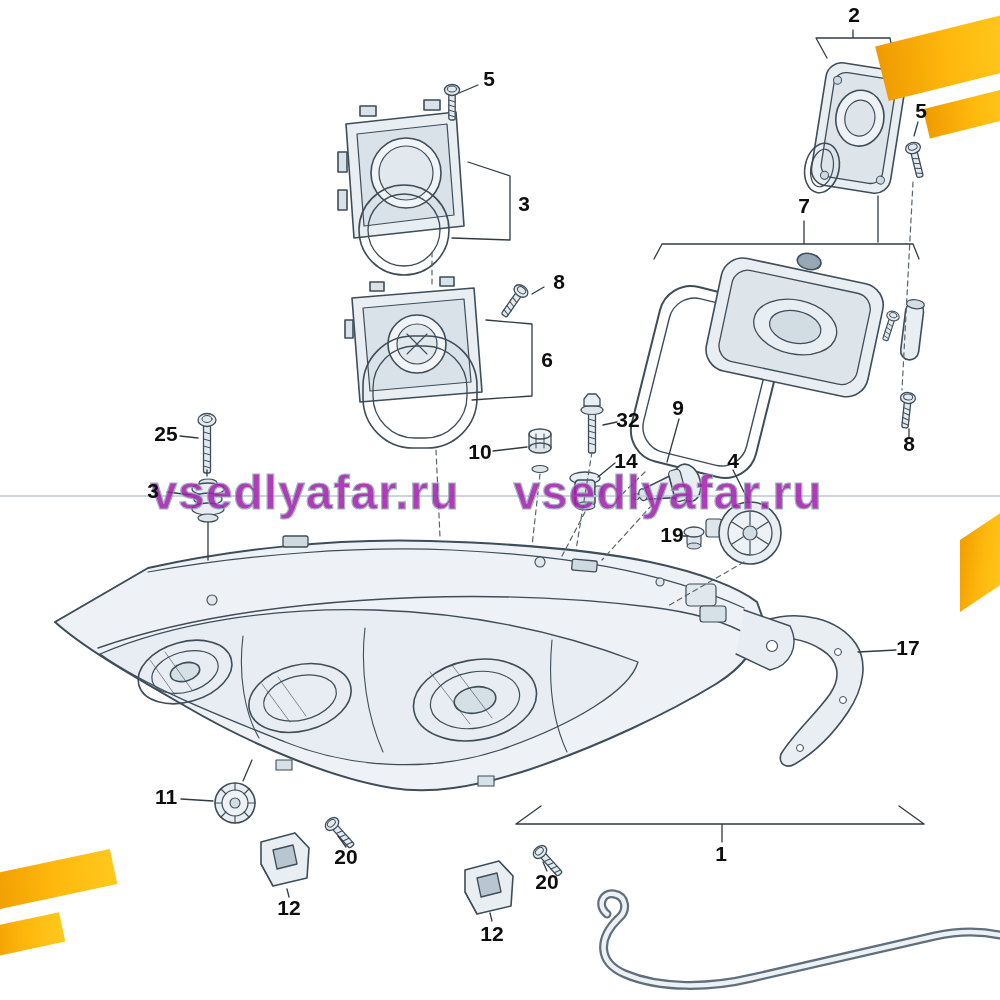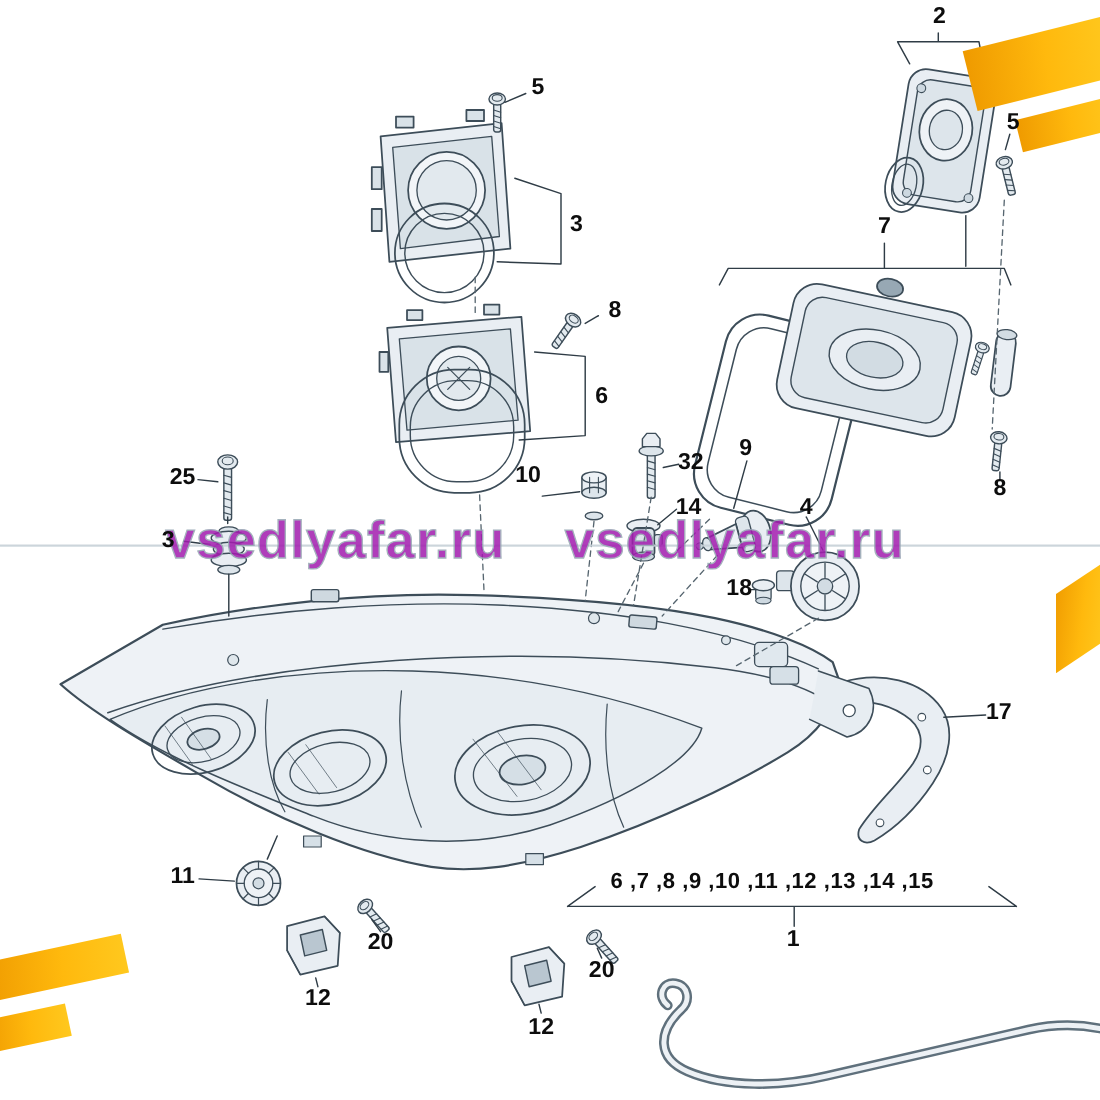--- a/index.html
+++ b/index.html
@@ -274,27 +274,26 @@
   <div class="callout" style="left:524px;top:204px">3</div>
   <div class="callout" style="left:559px;top:282px">8</div>
   <div class="callout" style="left:547px;top:360px">6</div>
   <div class="callout" style="left:854px;top:15px">2</div>
   <div class="callout" style="left:921px;top:111px">5</div>
   <div class="callout" style="left:804px;top:206px">7</div>
   <div class="callout" style="left:909px;top:444px">8</div>
   <div class="callout" style="left:678px;top:408px">9</div>
   <div class="callout" style="left:733px;top:461px">4</div>
   <div class="callout" style="left:628px;top:420px">32</div>
-  <div class="callout" style="left:480px;top:432px">10</div>
+  <div class="callout" style="left:480px;top:452px">10</div>
   <div class="callout" style="left:626px;top:461px">14</div>
-  <div class="callout" style="left:672px;top:535px">18</div>
+  <div class="callout" style="left:672px;top:535px">19</div>
   <div class="callout" style="left:166px;top:434px">25</div>
   <div class="callout" style="left:153px;top:491px">3</div>
   <div class="callout" style="left:166px;top:797px">11</div>
   <div class="callout" style="left:289px;top:908px">12</div>
   <div class="callout" style="left:346px;top:857px">20</div>
   <div class="callout" style="left:492px;top:934px">12</div>
   <div class="callout" style="left:547px;top:882px">20</div>
   <div class="callout" style="left:908px;top:648px">17</div>
   <div class="callout" style="left:721px;top:854px">1</div>
-  <div class="callout list" style="left:702px;top:802px">6 ,7 ,8 ,9 ,10 ,11 ,12 ,13 ,14 ,15</div>
 
 </div>
 
 </body></html>

